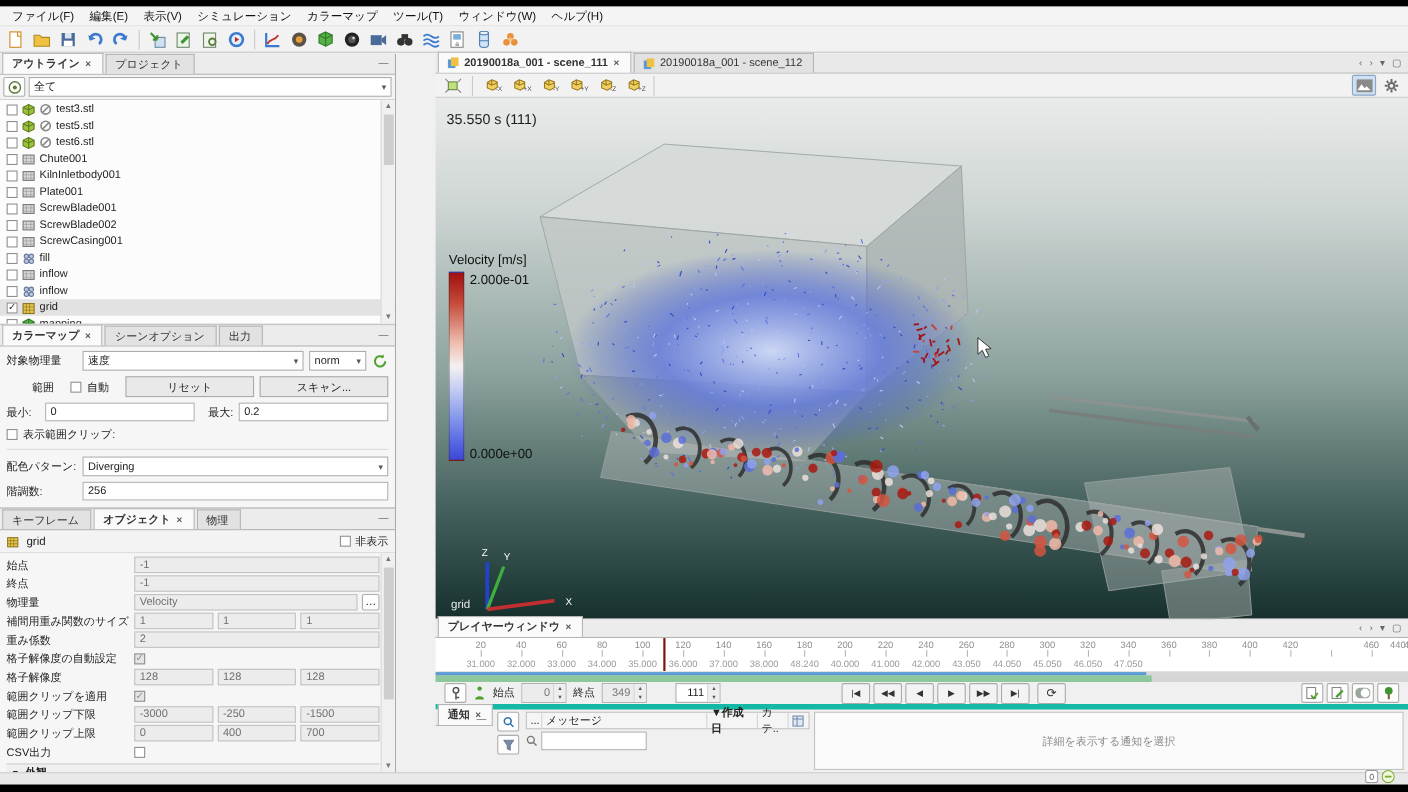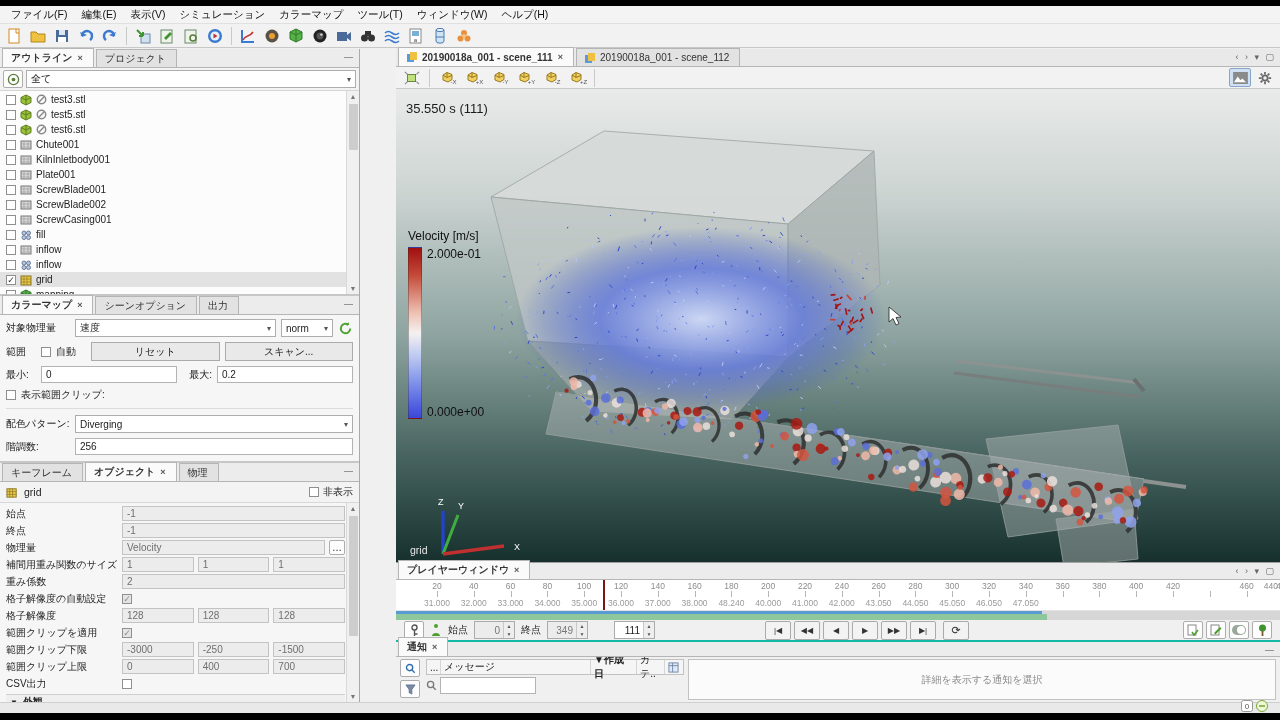--- a/index.html
+++ b/index.html
@@ -80,21 +80,21 @@
   .greenbar{position:absolute;left:0;top:3px;height:6px;background:#8ec79b;}
   .controls{flex:1;display:flex;align-items:center;padding:0 8px;gap:6px;background:#f0f0f0;}
   .spin{display:flex;height:18px;border:1px solid #ababab;background:#fff;}
   .spin .sval{width:28px;display:flex;align-items:center;justify-content:flex-end;padding-right:3px;}
   .spin .sarrows{width:11px;display:flex;flex-direction:column;border-left:1px solid #c9c9c9;}
   .spin .sarrows div{flex:1;font-size:5px;color:#555;display:flex;align-items:center;justify-content:center;background:#eee;}
   .pbtns{display:flex;gap:3px;margin:0 auto;}
   .pbtn{width:26px;height:19px;border:1px solid #ababab;background:#f3f3f3;display:flex;align-items:center;justify-content:center;font-size:8px;color:#333;border-radius:2px;}
   .rgroup{display:flex;gap:3px;}
   
-  .notify{height:62px;border-top:2px solid #14b8a6;background:#f0f0f0;display:flex;flex-direction:column;}
+  .notify{height:62px;border-top:5px solid #14b8a6;background:#f0f0f0;display:flex;flex-direction:row;}
   .nbody{flex:1;display:flex;gap:4px;padding:2px 4px;}
   .nrail{width:22px;display:flex;flex-direction:column;gap:3px;}
   .nlist{width:258px;display:flex;flex-direction:column;}
   .nhead{display:flex;height:16px;border:1px solid #c2c2c2;background:#f5f5f5;align-items:center;}
   .nhead div{border-right:1px solid #d5d5d5;padding:0 3px;height:100%;display:flex;align-items:center;color:#222;}
   .nsearch{display:flex;align-items:center;gap:3px;margin-top:2px;}
   .ndetail{flex:1;border:1px solid #c2c2c2;background:#fbfbfb;display:flex;align-items:center;justify-content:center;color:#8a8a8a;}
   
   .statusbar{position:absolute;left:0;bottom:0;width:1280px;height:11px;background:#e9e9e9;border-top:1px solid #cfcfcf;}
   .statusbar .sicons{position:absolute;right:12px;top:-3px;display:flex;gap:3px;}
@@ -463,21 +463,21 @@
             <div class="select" style="flex:none;width:52px;">
                 <span>norm</span>
                 <span class="caret">▾</span>
               </div>
             <svg width="15" height="15" viewBox="0 0 16 16">
                 <path d="M13 8a5 5 0 1 1-2-4" fill="none" stroke="#4ca12e" stroke-width="2"></path>
                 <path d="M11 1l1 3-3 1z" fill="#4ca12e"></path>
               </svg>
           </div>
           <div class="frow">
-            <span class="flabel" style="width:30px;">範囲</span>
+            <span class="flabel" style="width:30px;margin-left:23px;">範囲</span>
             <span class="cb"></span>
             <span class="flabel" style="width:30px;">自動</span>
             <div class="btn">リセット</div>
             <div class="btn">スキャン...</div>
           </div>
           <div class="frow">
             <span class="flabel" style="width:30px;">最小:</span>
             <div class="input" style="flex:1;">0</div>
             <span class="flabel" style="width:30px;text-align:right;">最大:</span>
             <div class="input" style="flex:1;">0.2</div>

